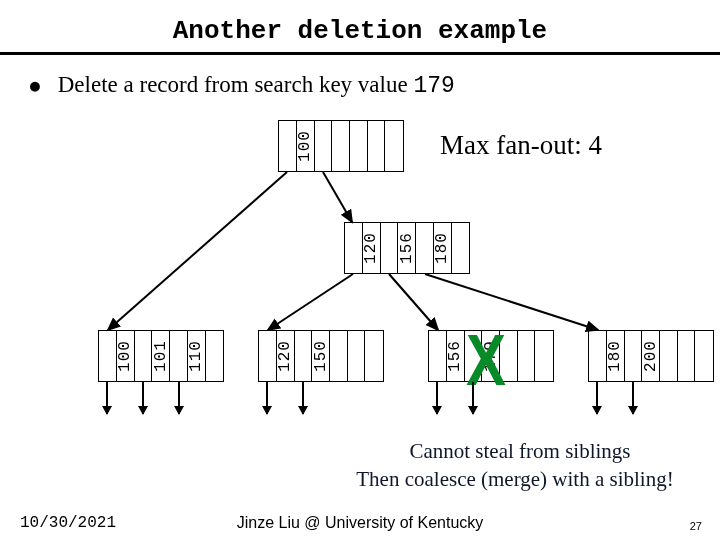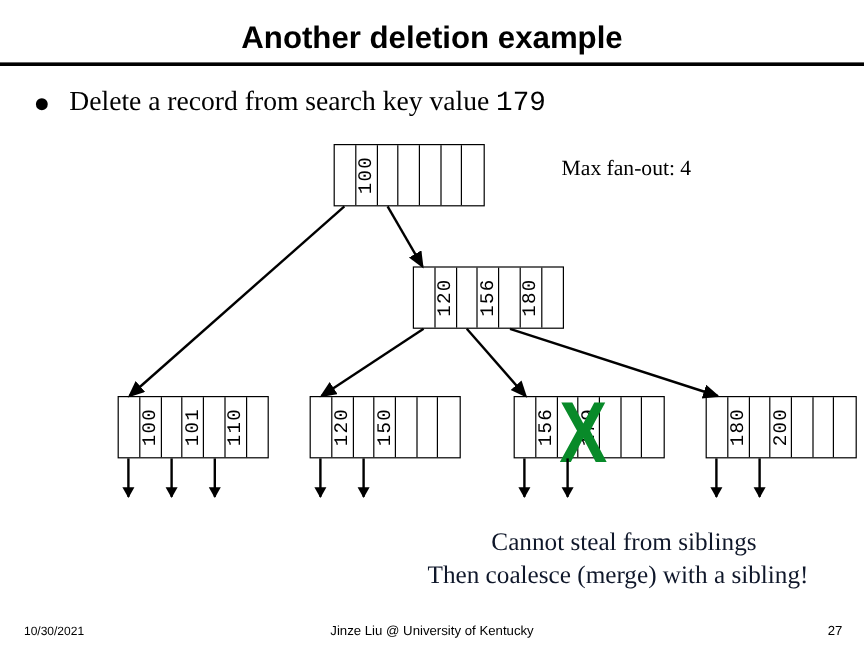--- a/index.html
+++ b/index.html
@@ -11,21 +11,21 @@
     background: #fff;
     overflow: hidden;
     position: relative;
   }
   .title {
     position: absolute;
     top: 16px;
     left: 0;
     width: 720px;
     text-align: center;
-    font-family: Liberation Sans, sans-serif;
+    font-family: Liberation Mono, monospace;
     font-size: 26px;
     font-weight: bold;
     color: #000;
   }
   .hr {
     position: absolute;
     top: 52px;
     left: 0;
     width: 720px;
     height: 3px;
@@ -42,22 +42,21 @@
   .bullet-dot {
     font-family: Arial, sans-serif;
     display: inline-block;
     width: 24px;
     vertical-align: top;
   }
   .bullet-text { display: inline; }
   .mono { font-family: "Courier New", monospace; }
   .fanout {
     position: absolute;
-    font-size: 18px;
-    margin-left: 28px;
+    font-size: 27px;
   }
   
   .node {
     position: absolute;
     display: flex;
     border: 1px solid #000;
     background: #fff;
     height: 52px;
     box-sizing: border-box;
   }
@@ -113,32 +112,32 @@
     position: absolute;
     font-size: 21px;
     color: #0f172a;
     text-align: center;
     line-height: 1.25;
   }
   .footer-date {
     position: absolute;
     bottom: 8px;
     left: 20px;
-    font-family: Liberation Sans, sans-serif;
-    font-size: 10px;
+    font-family: Liberation Mono, monospace;
+    font-size: 16px;
     color: #000;
   }
   .footer-credit {
     position: absolute;
     bottom: 8px;
     left: 0;
     width: 720px;
     text-align: center;
     font-family: Arial, sans-serif;
-    font-size: 11px;
+    font-size: 16px;
     color: #000;
   }
   .footer-page {
     position: absolute;
     bottom: 8px;
     right: 18px;
     font-family: Arial, sans-serif;
     font-size: 11px;
     color: #000;
   }

